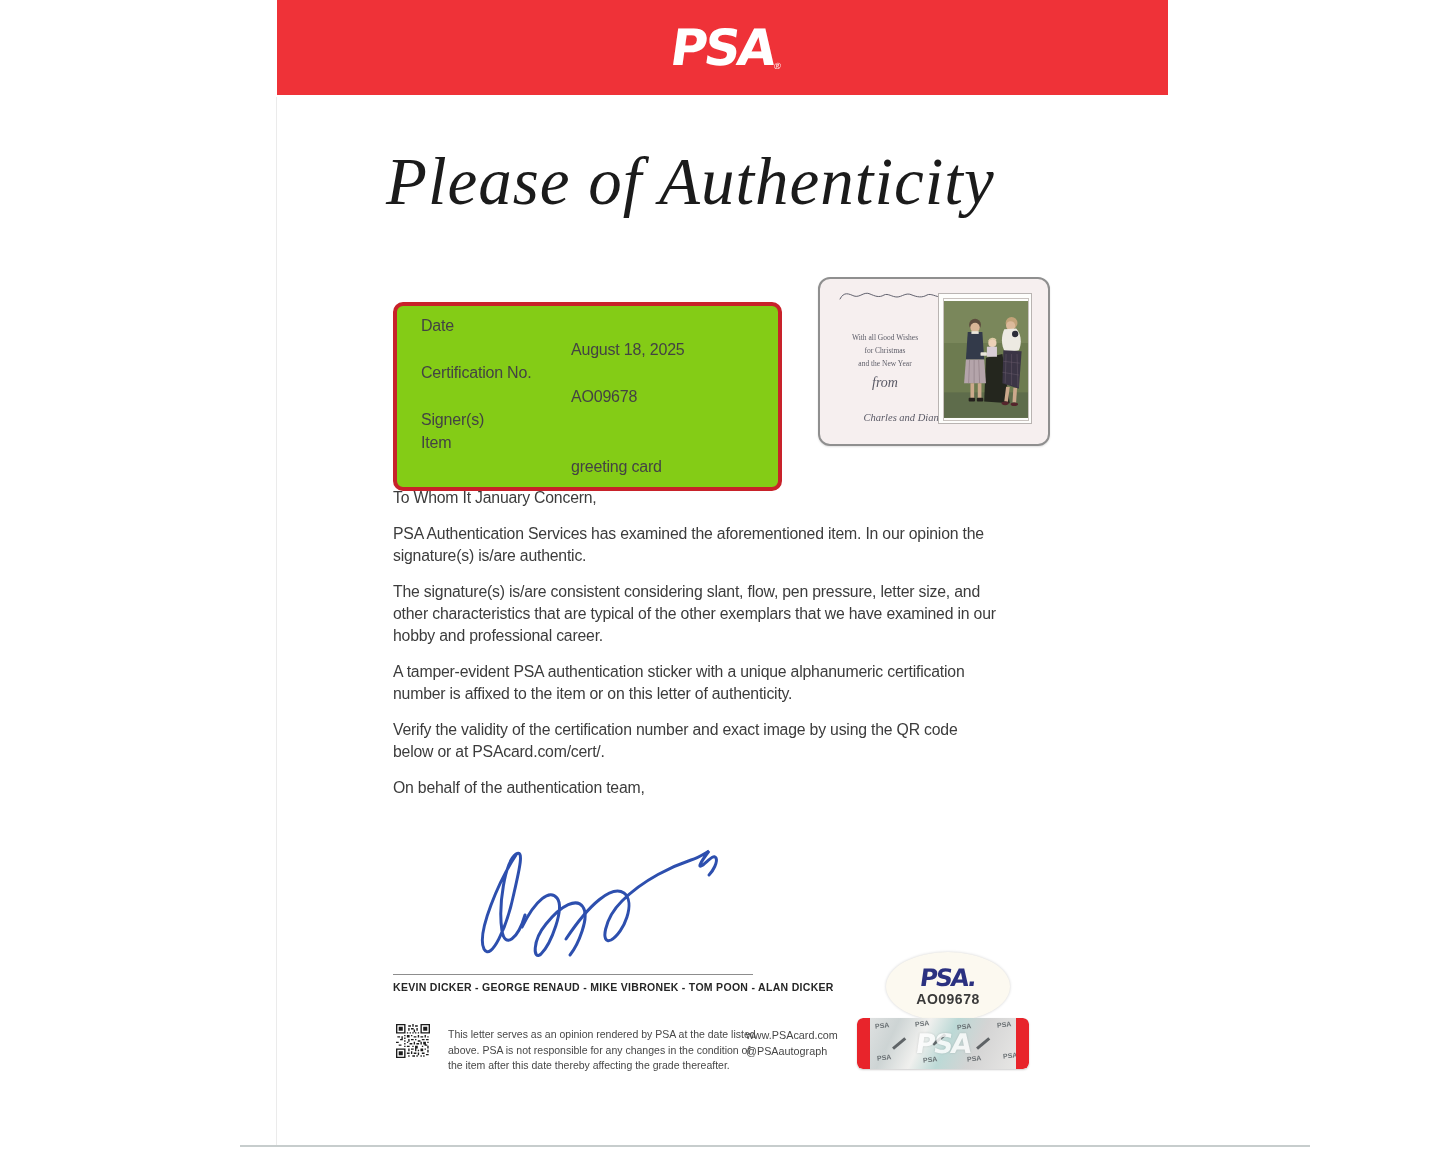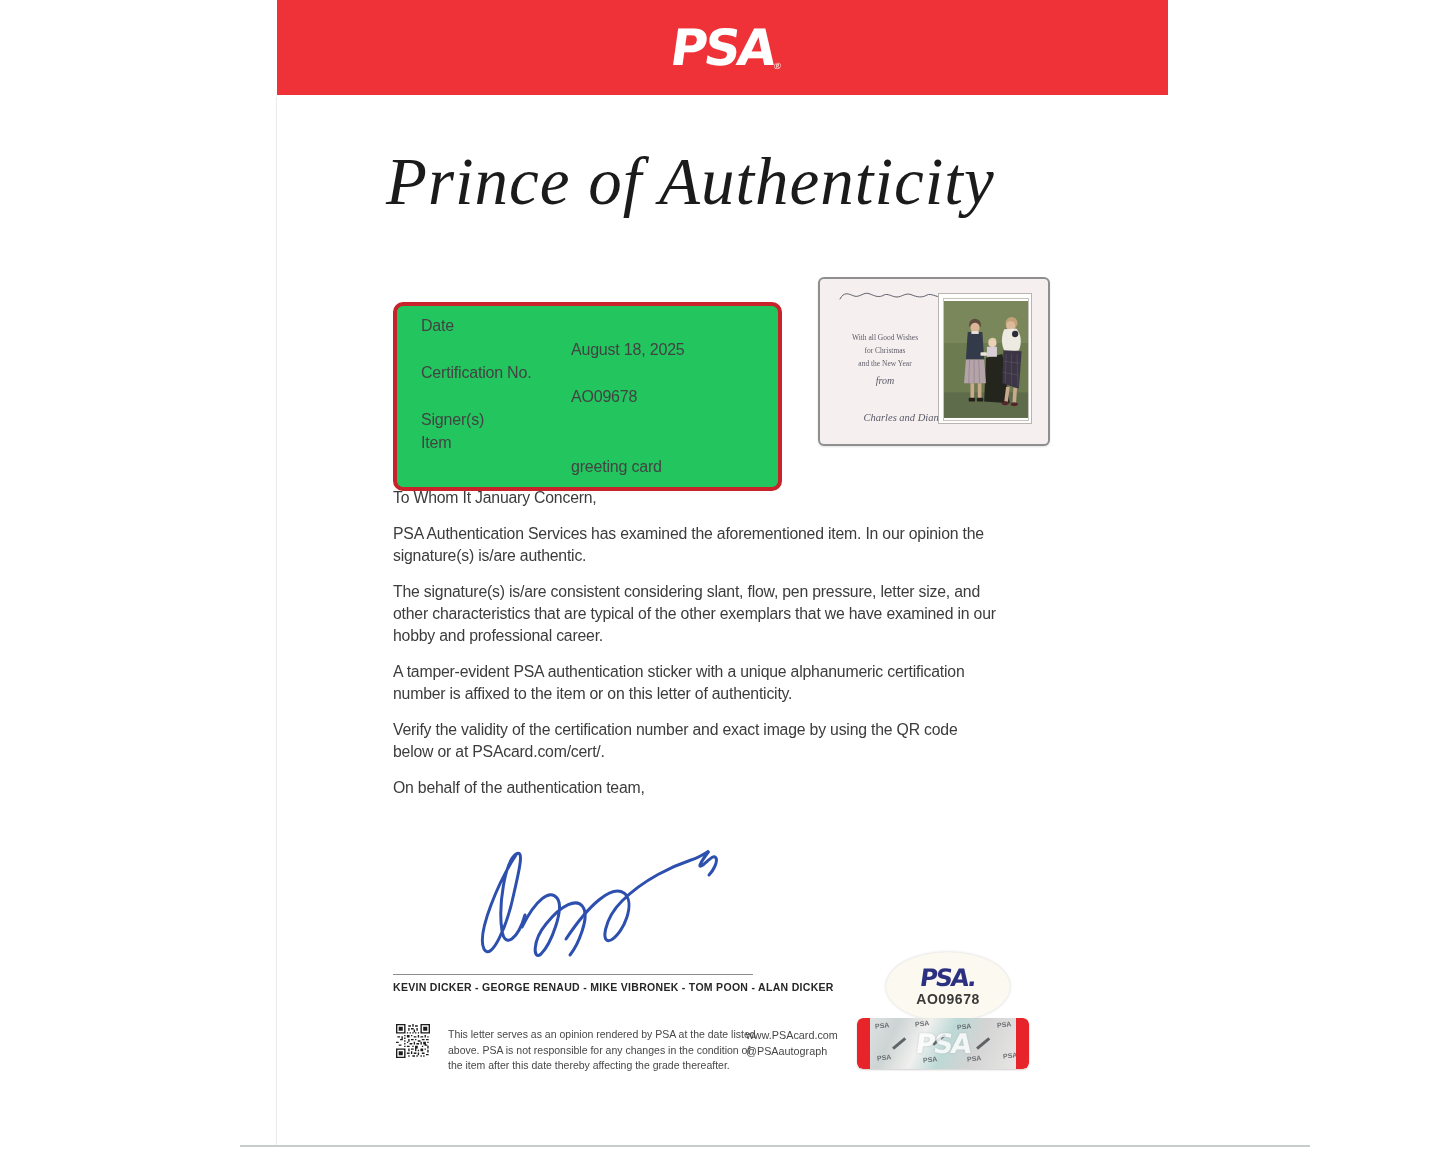--- a/index.html
+++ b/index.html
@@ -15,33 +15,33 @@
   .psa-logo-text{font-family:"DejaVu Sans",sans-serif;font-weight:800;font-size:50px;color:#ffffff;
                  letter-spacing:-3px;line-height:1;}
   .psa-logo-reg{position:absolute;right:-10px;bottom:2px;font-size:9px;color:#ffffff;}
 
   
   .title{position:absolute;left:386px;top:143px;margin:0;font-family:"Liberation Serif",serif;
          font-style:italic;font-weight:400;font-size:67px;color:#1b1b1b;letter-spacing:1px;white-space:nowrap;}
 
   
   .cert-box{position:absolute;left:393px;top:302px;width:357px;border:4px solid #c8222a;border-radius:10px;
-            padding:8px 0 9px 24px;background:#22c55e;}
+            padding:8px 0 9px 24px;background:#84cc16;}
   .cert-row{display:flex;font-size:16px;line-height:23px;color:#434343;letter-spacing:-0.2px;}
   .cert-label{width:150px;flex:none;}
   .cert-value{white-space:pre-line;margin-top:24px;}
 
   
   .card{position:absolute;left:818px;top:277px;width:228px;height:165px;margin:0;background:#f6efef;
-        border:2px solid #8f8f8f;border-radius:6px;box-shadow:0 1px 2px rgba(0,0,0,.12);}
+        border:2px solid #8f8f8f;border-radius:12px;box-shadow:0 1px 2px rgba(0,0,0,.12);}
   .card-hand-top{position:absolute;left:12px;top:6px;}
   .card-wish{position:absolute;left:10px;top:52px;width:110px;text-align:center;
              font-family:"Liberation Serif",serif;font-size:7.5px;line-height:13px;color:#5d5d68;white-space:pre-line;}
   .card-from{position:absolute;left:10px;top:96px;width:110px;text-align:center;
-             font-family:"Liberation Serif",serif;font-style:italic;font-size:10px;color:#5a5a66;}
+             font-family:"Liberation Serif",serif;font-style:italic;font-size:14px;color:#5a5a66;}
   .card-sig{position:absolute;left:6px;top:133px;width:118px;text-align:right;
             font-family:"Liberation Serif",serif;font-style:italic;font-size:10.5px;color:#5a5a66;
             border-bottom:0;white-space:nowrap;}
   .photo-frame{position:absolute;left:118px;top:14px;width:94px;height:131px;background:#fdfdfb;
                border:1px solid #b9b4b2;box-sizing:border-box;padding:4px;}
   .photo-frame svg{display:block;border:1px solid #c8c2be;}
 
   
   .body-text{position:absolute;left:393px;top:487px;width:700px;font-size:15.8px;line-height:22px;
              letter-spacing:-0.2px;color:#3c3c3c;}
@@ -89,21 +89,21 @@
   <div class="scan-edge-left"></div>
   <div class="scan-edge-bottom"></div>
 
   <header class="redband">
     <div class="psa-logo">
       <span class="psa-logo-text">PSA</span>
       <span class="psa-logo-reg">®</span>
     </div>
   </header>
 
-  <h1 class="title">Prince of Authenticity</h1>
+  <h1 class="title">Please of Authenticity</h1>
 
   <section class="cert-box">
     <div class="cert-row">
       <span class="cert-label">Date</span>
       <span class="cert-value">August 18, 2025</span>
     </div>
     <div class="cert-row">
       <span class="cert-label">Certification No.</span>
       <span class="cert-value">AO09678</span>
     </div>

